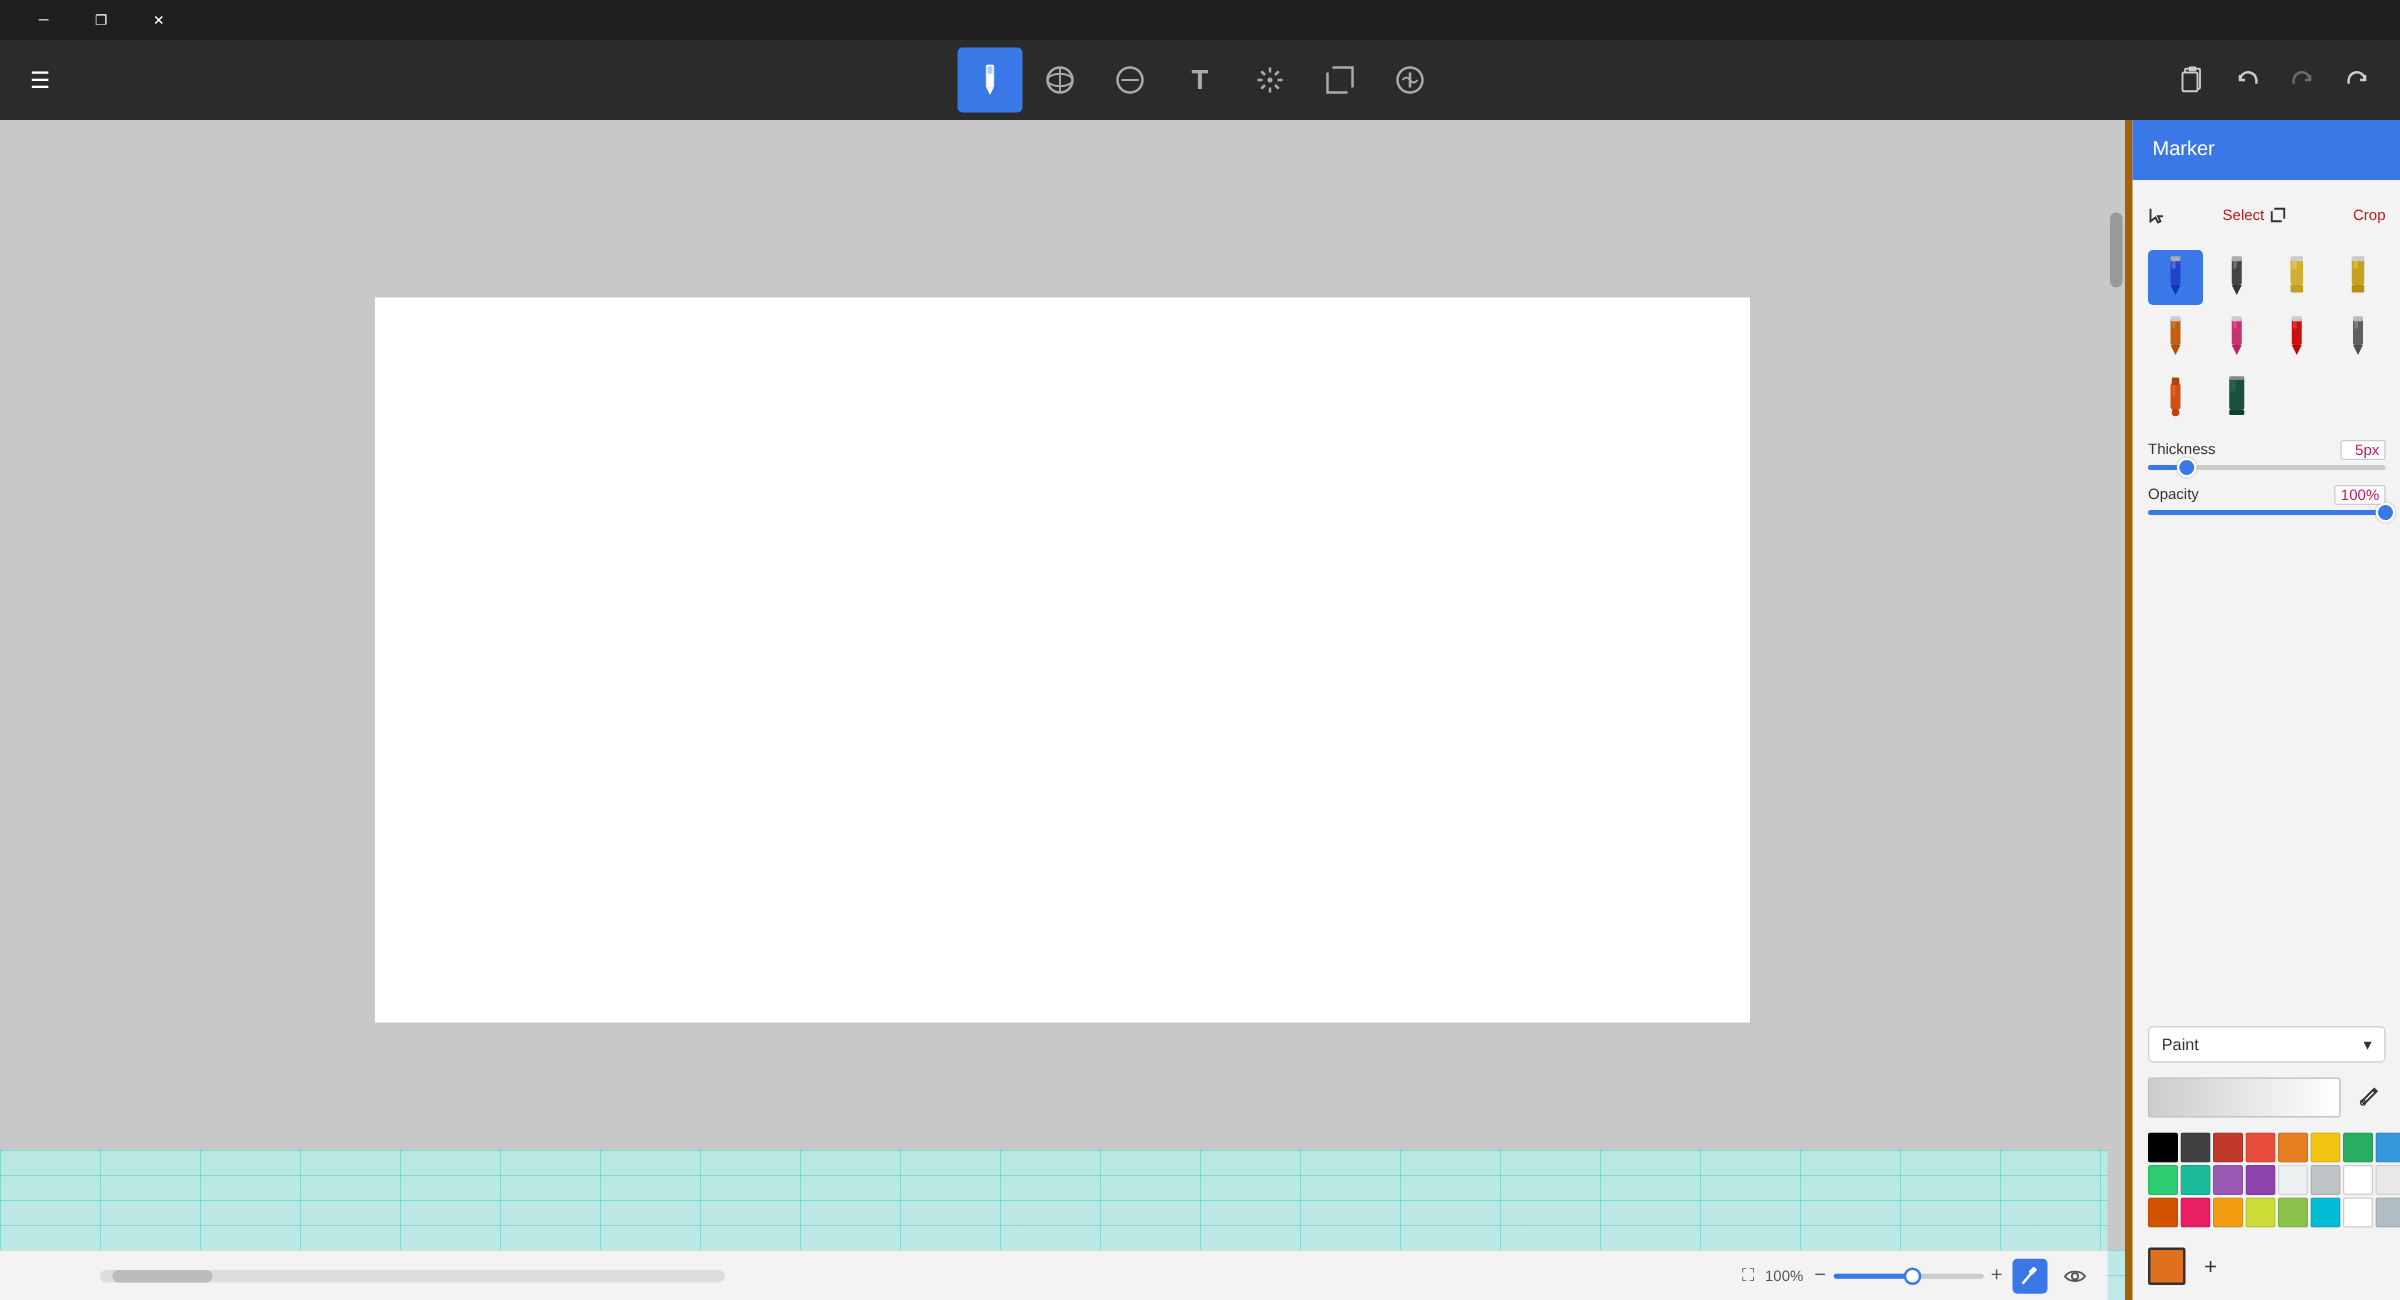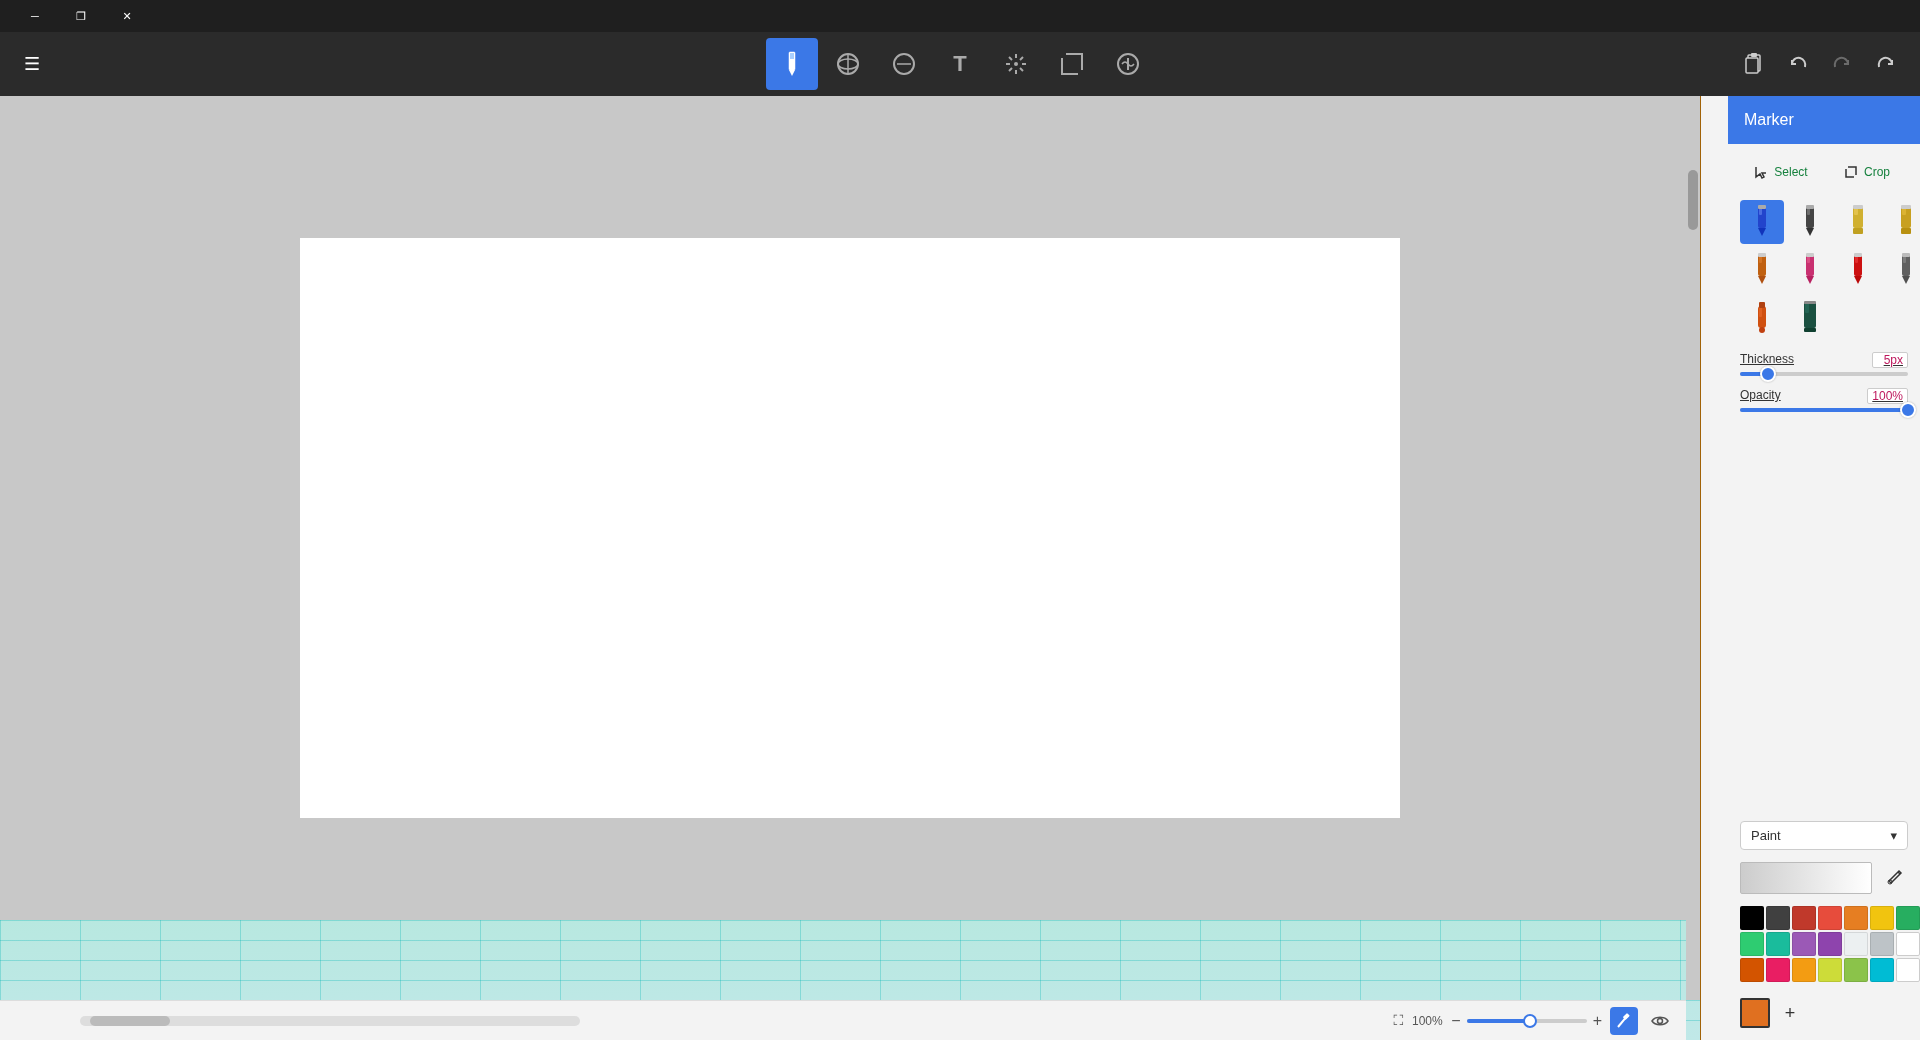--- a/index.html
+++ b/index.html
@@ -99,25 +99,24 @@
       margin-bottom: 80px;
     }
     .zoom-controls {
       display: flex; align-items: center; gap: 6px;
     }
 
     
     .right-panel {
       width: 220px;
       background: #f3f3f3;
-      border-left: 1px solid #a16207;
+      border-left: 6px solid #a16207;
       display: flex;
       flex-direction: column;
       flex-shrink: 0;
-      padding-left: 27px;
     }
     .panel-header {
       height: 48px;
       background: #3b78e7;
       display: flex;
       align-items: center;
       padding: 0 16px;
       color: #fff;
       font-size: 16px;
       font-weight: 400;
@@ -130,22 +129,22 @@
       flex-direction: column;
       gap: 12px;
     }
 
     
     .select-crop-row {
       display: flex; gap: 4px;
     }
     .select-crop-btn {
       flex: 1; height: 32px;
-      display: flex; align-items: center; justify-content: center;
-      gap: 6px; font-size: 12px; color: #15803d;
+      display: flex; align-items: center; justify-content: space-between;
+      gap: 6px; font-size: 12px; color: #b91c1c;
       background: transparent; border-radius: 4px;
       cursor: pointer;
     }
 
     
     .brush-grid {
       display: grid;
       grid-template-columns: repeat(4, 1fr);
       gap: 4px;
     }
@@ -153,21 +152,21 @@
       width: 44px; height: 44px;
       display: flex; align-items: center; justify-content: center;
       border-radius: 4px; cursor: pointer;
       font-size: 24px;
     }
     .brush-item.active { background: #3b78e7; }
 
     
     .param-label {
       display: flex; justify-content: space-between;
-      font-size: 12px; color: #333; margin-bottom: 4px; text-decoration: underline;
+      font-size: 12px; color: #333; margin-bottom: 4px;
     }
     .param-value {
       background: #fff; border: 1px solid #ccc;
       border-radius: 2px; padding: 0 4px;
       font-size: 12px; color: #be185d;
       min-width: 36px; text-align: right;
     }
     .slider-track {
       width: 100%; height: 4px;
       background: #ccc; border-radius: 2px; position: relative;

